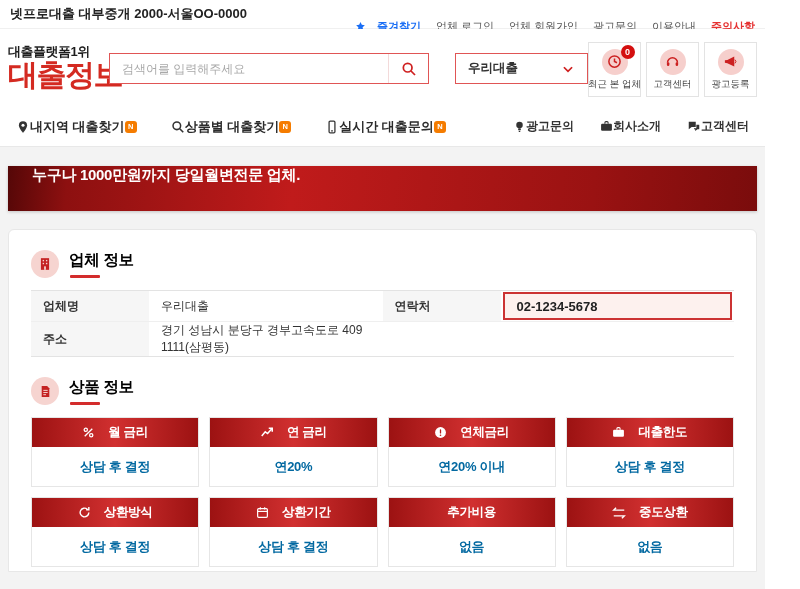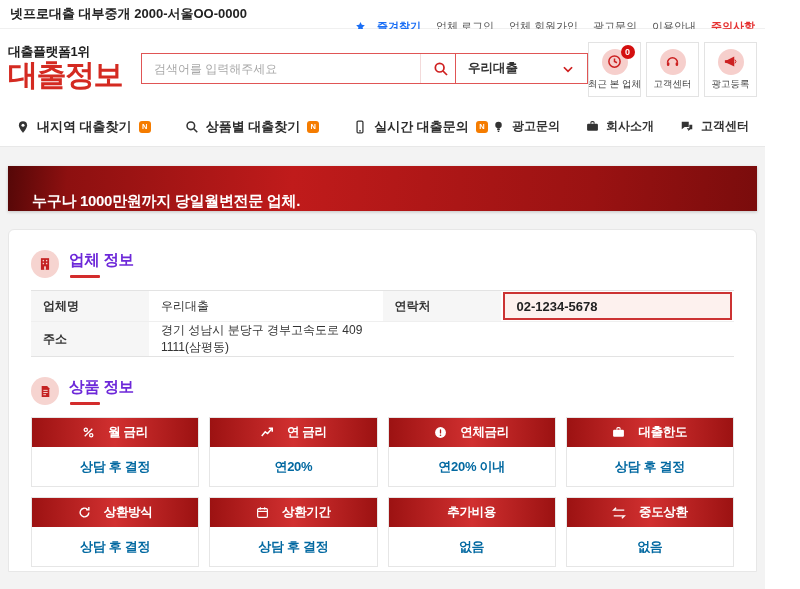--- a/index.html
+++ b/index.html
@@ -13,54 +13,54 @@
   .topbar-links { display:flex; align-items:center; gap:15px; }
   .tb-link { font-size:11px; color:#555; cursor:pointer; display:flex; align-items:center; gap:11px; text-decoration:none;margin-top:24px; }
   .tb-link.fav { color:#1a6ef5; font-weight:600; }
   .tb-link.warn { color:#e53131; font-weight:600; }
 
   
   .header { height:78px; display:flex; align-items:center; padding:0 8px; background:#fff; position:relative; }
   .logo { width:118px; line-height:1.05; cursor:pointer; }
   .logo-top { font-size:13px; font-weight:800; color:#1d1d1d; letter-spacing:-0.5px; }
   .logo-main { font-size:30px; font-weight:800; color:#d42a21; letter-spacing:-1.5px; }
-  .search-box { position:absolute; left:141px; top:24px; width:320px; height:31px; border:1px solid #e05555; background:#fff; display:flex; align-items:center; }
+  .search-box { position:absolute; left:109px; top:24px; width:320px; height:31px; border:1px solid #e05555; background:#fff; display:flex; align-items:center; }
   .search-input { flex:1; border:none; outline:none; font-size:12px; padding:0 12px; color:#333; font-family:inherit; }
   .search-input::placeholder { color:#a9a9a9; }
   .search-btn { width:40px; height:100%; background:#fff; border:none; border-left:1px solid #f3dada; color:#cf1f1f; cursor:pointer; display:flex; align-items:center; justify-content:center; }
   .category-select { position:absolute; left:455px; top:24px; width:133px; height:31px; border:1px solid #e05555; display:flex; align-items:center; justify-content:space-between; padding:0 12px; cursor:pointer; background:#fff; }
   .category-select span { font-size:12.5px; font-weight:600; color:#333; }
   .category-select .chev { color:#cf1f1f; }
   .quick-icons { position:absolute; right:8px; top:13px; display:flex; gap:5px; }
   .qbox { width:53px; height:55px; border:1px solid #e3e3e3; background:#fff; display:flex; flex-direction:column; align-items:center; justify-content:center; gap:3px; cursor:pointer; position:relative; }
   .qcircle { width:26px; height:26px; border-radius:50%; background:#f6cfcc; color:#cc2020; display:flex; align-items:center; justify-content:center; position:relative; }
   .qlabel { font-size:9.5px; color:#444; white-space:nowrap; }
   .qbadge { position:absolute; top:-4px; right:-7px; min-width:14px; height:14px; border-radius:50%; background:#d40f0f; color:#fff; font-size:9px; font-weight:700; display:flex; align-items:center; justify-content:center; }
 
   
   .nav { height:40px; display:flex; align-items:center; justify-content:space-between; padding:0 16px; background:#fff; border-bottom:1px solid #e8e8e8; }
   .nav-left, .nav-right { display:flex; align-items:center; }
   .nav-left { gap:34px; }
   .nav-right { gap:26px; }
-  .nav-item { display:flex; align-items:center; gap:7px; cursor:pointer; }
+  .nav-item { display:flex; align-items:center; cursor:pointer; }
   .nav-item .nlabel { font-size:13px; font-weight:700; color:#2b2b2b; }
   .nav-item .nicon { color:#333; display:flex; }
   .nbadge { width:12px; height:12px; border-radius:3px; background:#f57c00; color:#fff; font-size:7.5px; font-weight:800; display:flex; align-items:center; justify-content:center; }
   .nav-right .nlabel { font-size:12px; font-weight:600; color:#333; }
 
   
   .content { background:#f3f3f3; height:calc(589px - 29px - 78px - 40px); padding:19px 8px 0 8px; }
-  .banner { height:45px; display:flex; align-items:flex-end; padding:0 24px; background:linear-gradient(95deg,#550707 0%,#8d1010 8%,#c01b1b 38%,#9a1212 78%,#7a0c0c 100%); box-shadow:0 1px 3px rgba(0,0,0,.2); }
+  .banner { height:45px; display:flex; align-items:flex-start; padding:0 24px; background:linear-gradient(95deg,#550707 0%,#8d1010 8%,#c01b1b 38%,#9a1212 78%,#7a0c0c 100%); box-shadow:0 1px 3px rgba(0,0,0,.2); }
   .banner span { color:#fff; font-size:15px; font-weight:700; letter-spacing:-0.3px; }
 
   .card { margin-top:18px; background:#fff; border:1px solid #e7e7e7; border-radius:6px 6px 0 0; padding:20px 22px 0 22px; height:343px; overflow:hidden; }
 
   .sec-head { display:flex; align-items:center; gap:10px; margin-bottom:12px; }
   .sec-circle { width:28px; height:28px; border-radius:50%; background:#f6d4d0; color:#c42222; display:flex; align-items:center; justify-content:center; flex:0 0 auto; }
-  .sec-title { font-size:15.5px; font-weight:800; color:#6d28d9; position:relative; padding-bottom:7px; letter-spacing:-0.3px; }
+  .sec-title { font-size:15.5px; font-weight:800; color:#000000; position:relative; padding-bottom:7px; letter-spacing:-0.3px; }
   .sec-title::after { content:""; position:absolute; left:1px; bottom:0; width:30px; height:3px; background:#d32c2c; border-radius:1px; }
 
   
   .ctable { display:grid; grid-template-columns:118px 1fr 118px 1fr; border-top:1px solid #e3e3e3; border-bottom:1px solid #e3e3e3; margin-bottom:20px;margin-top:10px; }
   .ctable .cell { min-height:30px; display:flex; align-items:center; font-size:12px; padding:0 12px; border-bottom:1px solid #efefef; }
   .ctable .row2 { border-bottom:none; }
   .ctable .lab { background:#f6f6f6; color:#333; font-weight:600; }
   .ctable .val { color:#333; }
   .contact-cell { padding:1px 2px 1px 2px !important; }
   .contact-hl { width:100%; height:28px; border:2px solid #c33; background:#fdf1ee; display:flex; align-items:center; padding:0 12px; font-size:13px; font-weight:800; color:#222; }

